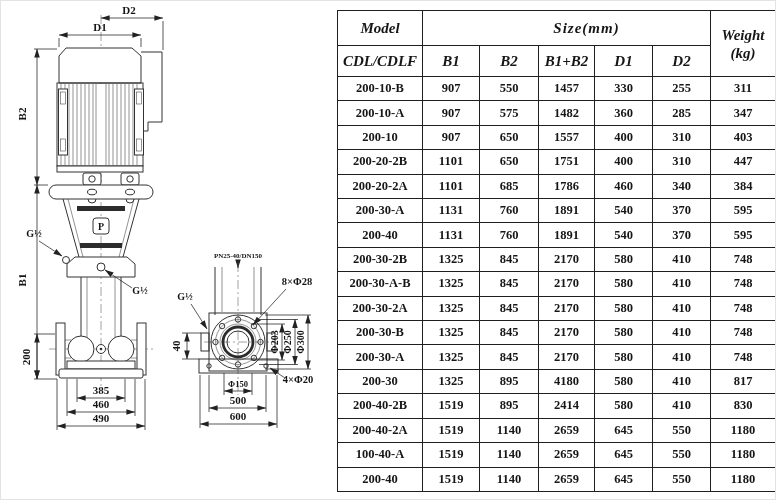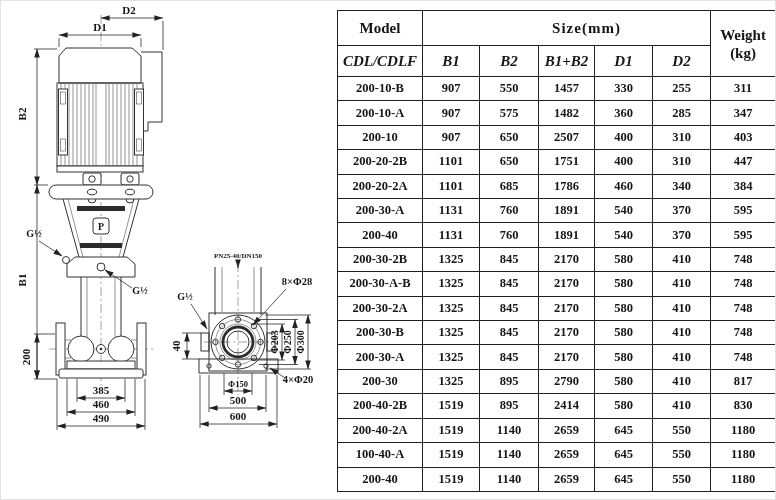--- a/index.html
+++ b/index.html
@@ -8,21 +8,21 @@
     font-family:"Liberation Serif",serif;overflow:hidden;box-sizing:border-box;
     border:1px solid #e3e3e3;
   }
   
   table.spec{
     position:absolute;left:336px;top:9px;width:439px;height:482px;
     border-collapse:collapse;table-layout:fixed;text-align:center;
     color:#161616;font-weight:bold;
   }
   table.spec th,table.spec td{border:1px solid #1f1f1f;padding:0;overflow:hidden;white-space:nowrap;}
-  table.spec thead tr.h1 th{height:34px;font-size:15px;}
+  table.spec thead tr.h1 th{height:34px;font-size:15px;font-style:italic;}
   table.spec th.size-h{font-size:16px;letter-spacing:1px;padding-left:40px;}
   table.spec thead tr.h2 th{height:30px;font-size:15px;font-style:italic;}
   table.spec td{font-size:12.5px;}
   table.spec th.weight-h{font-size:14px;line-height:18px;}
   
   svg.drawing{position:absolute;left:0;top:0;}
   .ln{fill:none;stroke:#333;stroke-width:1;}
   .lt{fill:none;stroke:#4a4a4a;stroke-width:0.6;}
   .wh{fill:#fff;stroke:#333;stroke-width:1;}
   .dim{fill:none;stroke:#222;stroke-width:0.75;}
@@ -300,21 +300,21 @@
           <td>575</td>
           <td>1482</td>
           <td>360</td>
           <td>285</td>
           <td>347</td>
         </tr>
       <tr>
           <td>200-10</td>
           <td>907</td>
           <td>650</td>
-          <td>2507</td>
+          <td>1557</td>
           <td>400</td>
           <td>310</td>
           <td>403</td>
         </tr>
       <tr>
           <td>200-20-2B</td>
           <td>1101</td>
           <td>650</td>
           <td>1751</td>
           <td>400</td>
@@ -390,21 +390,21 @@
           <td>845</td>
           <td>2170</td>
           <td>580</td>
           <td>410</td>
           <td>748</td>
         </tr>
       <tr>
           <td>200-30</td>
           <td>1325</td>
           <td>895</td>
-          <td>2790</td>
+          <td>4180</td>
           <td>580</td>
           <td>410</td>
           <td>817</td>
         </tr>
       <tr>
           <td>200-40-2B</td>
           <td>1519</td>
           <td>895</td>
           <td>2414</td>
           <td>580</td>

